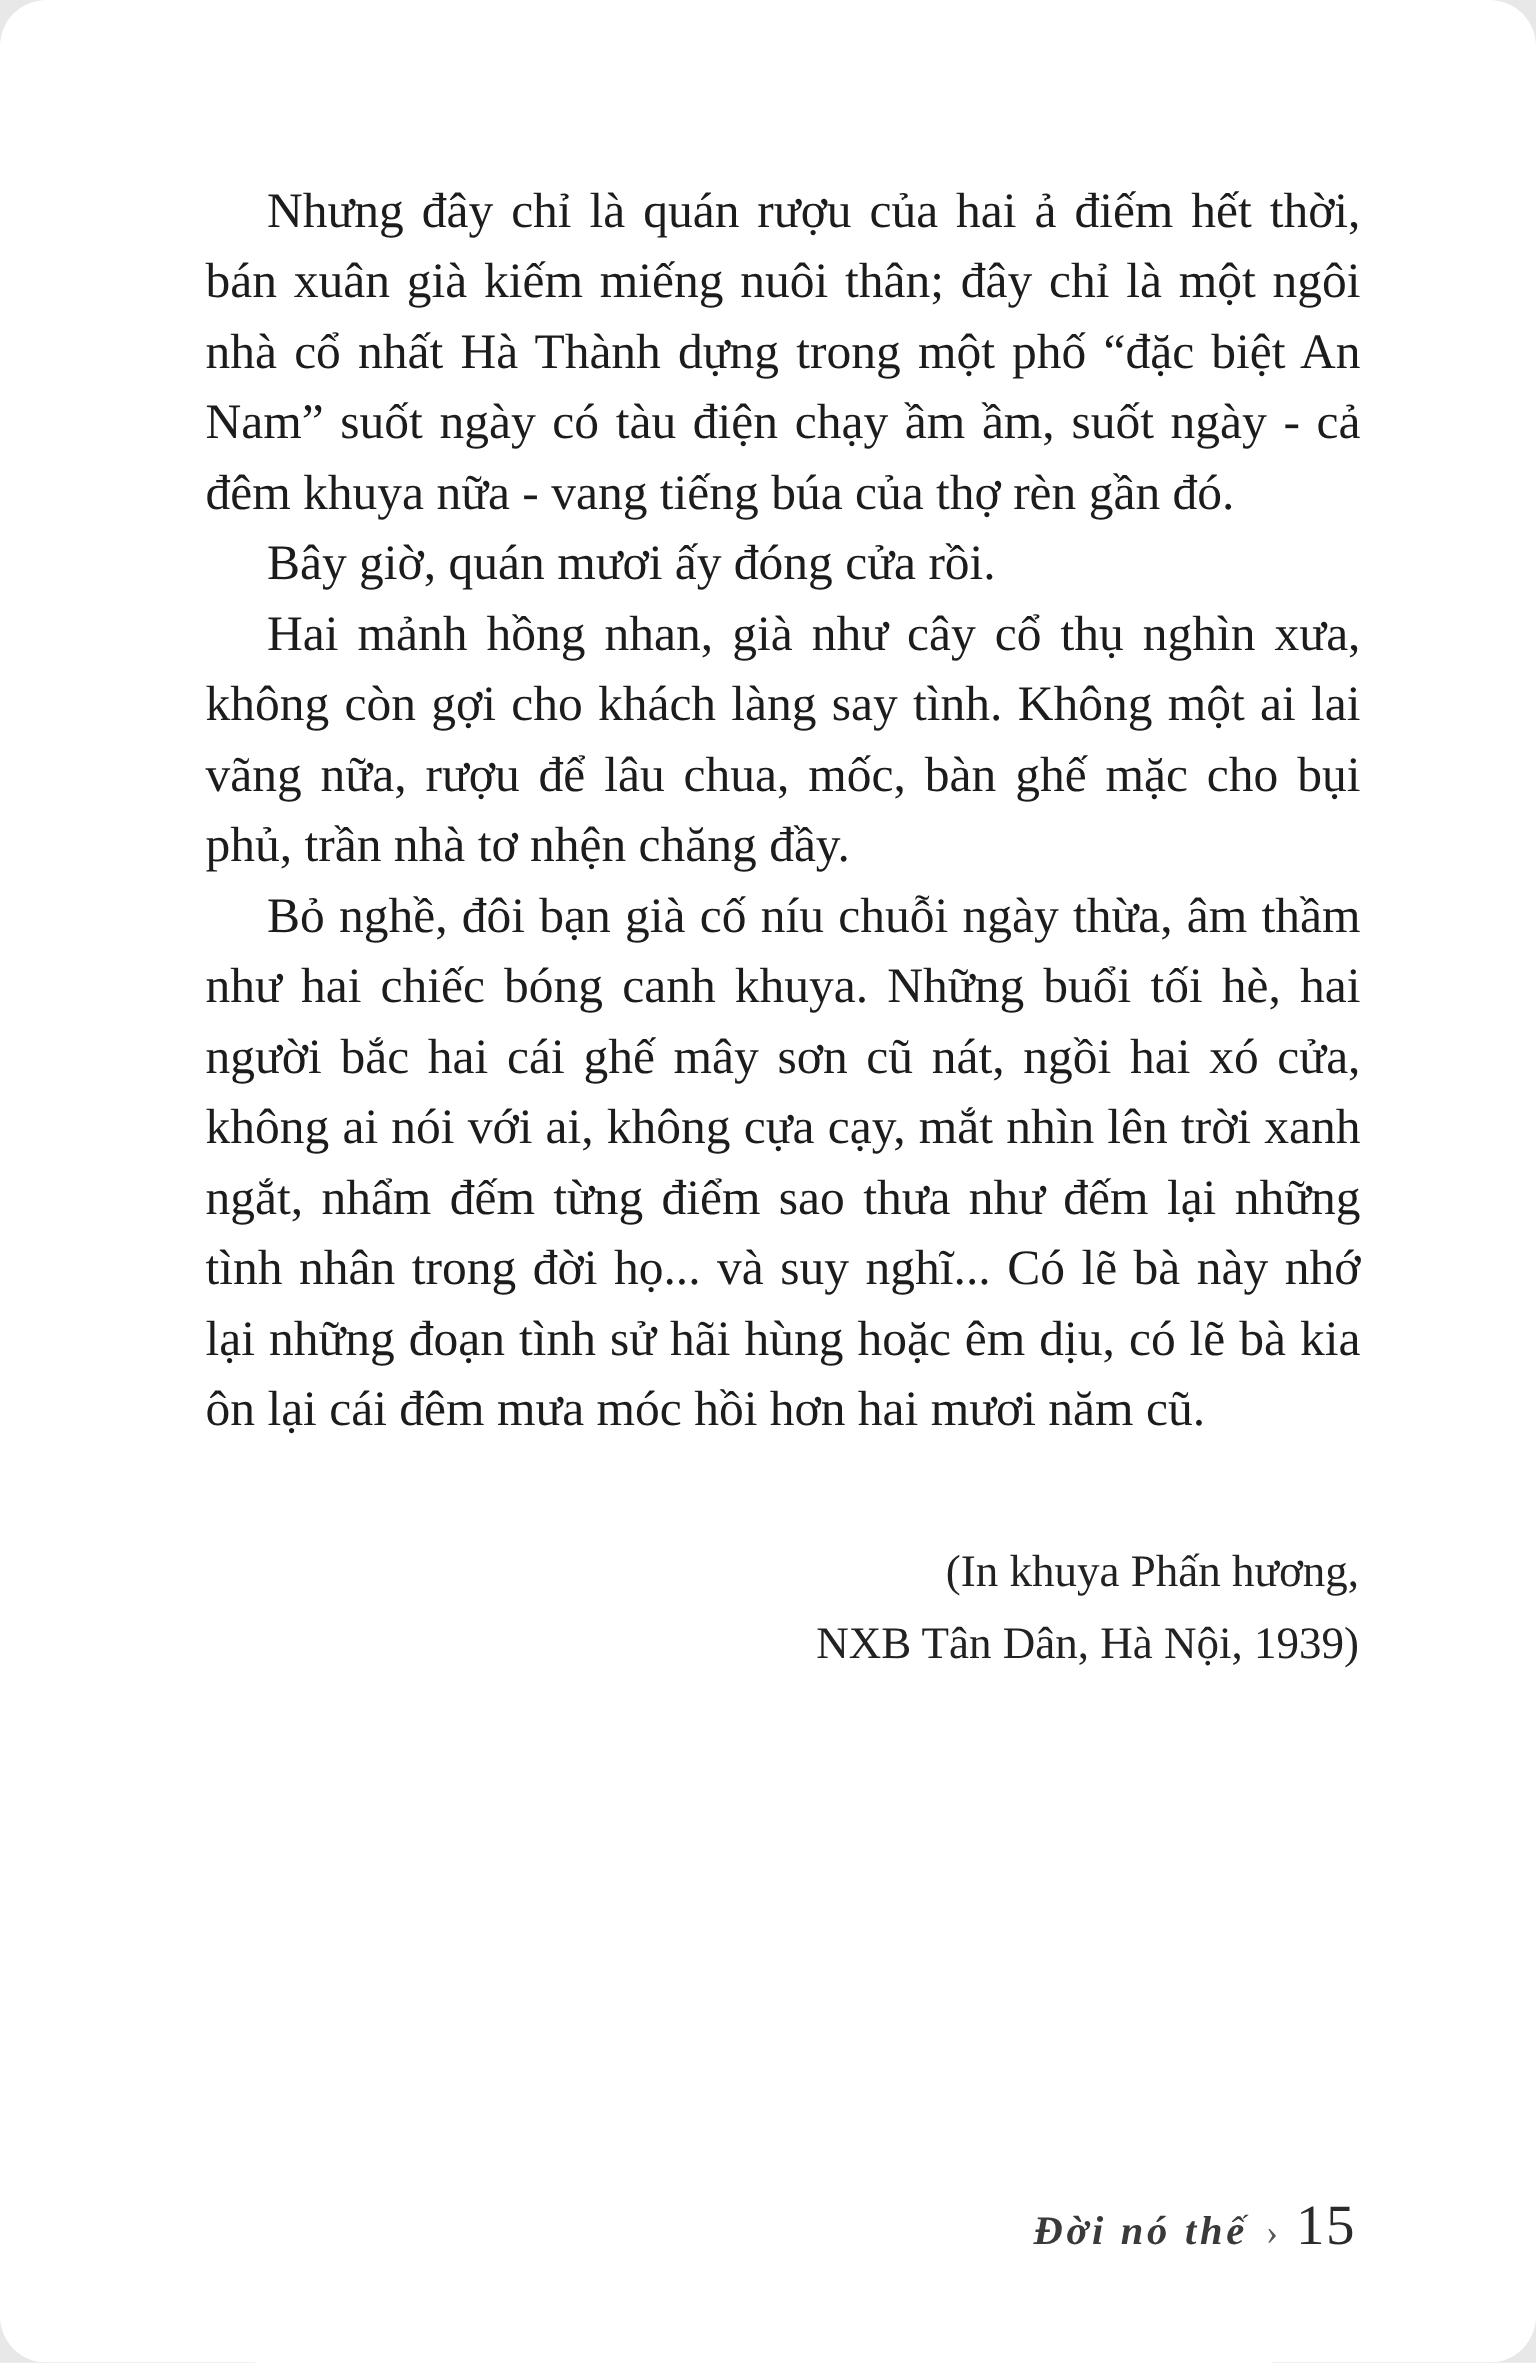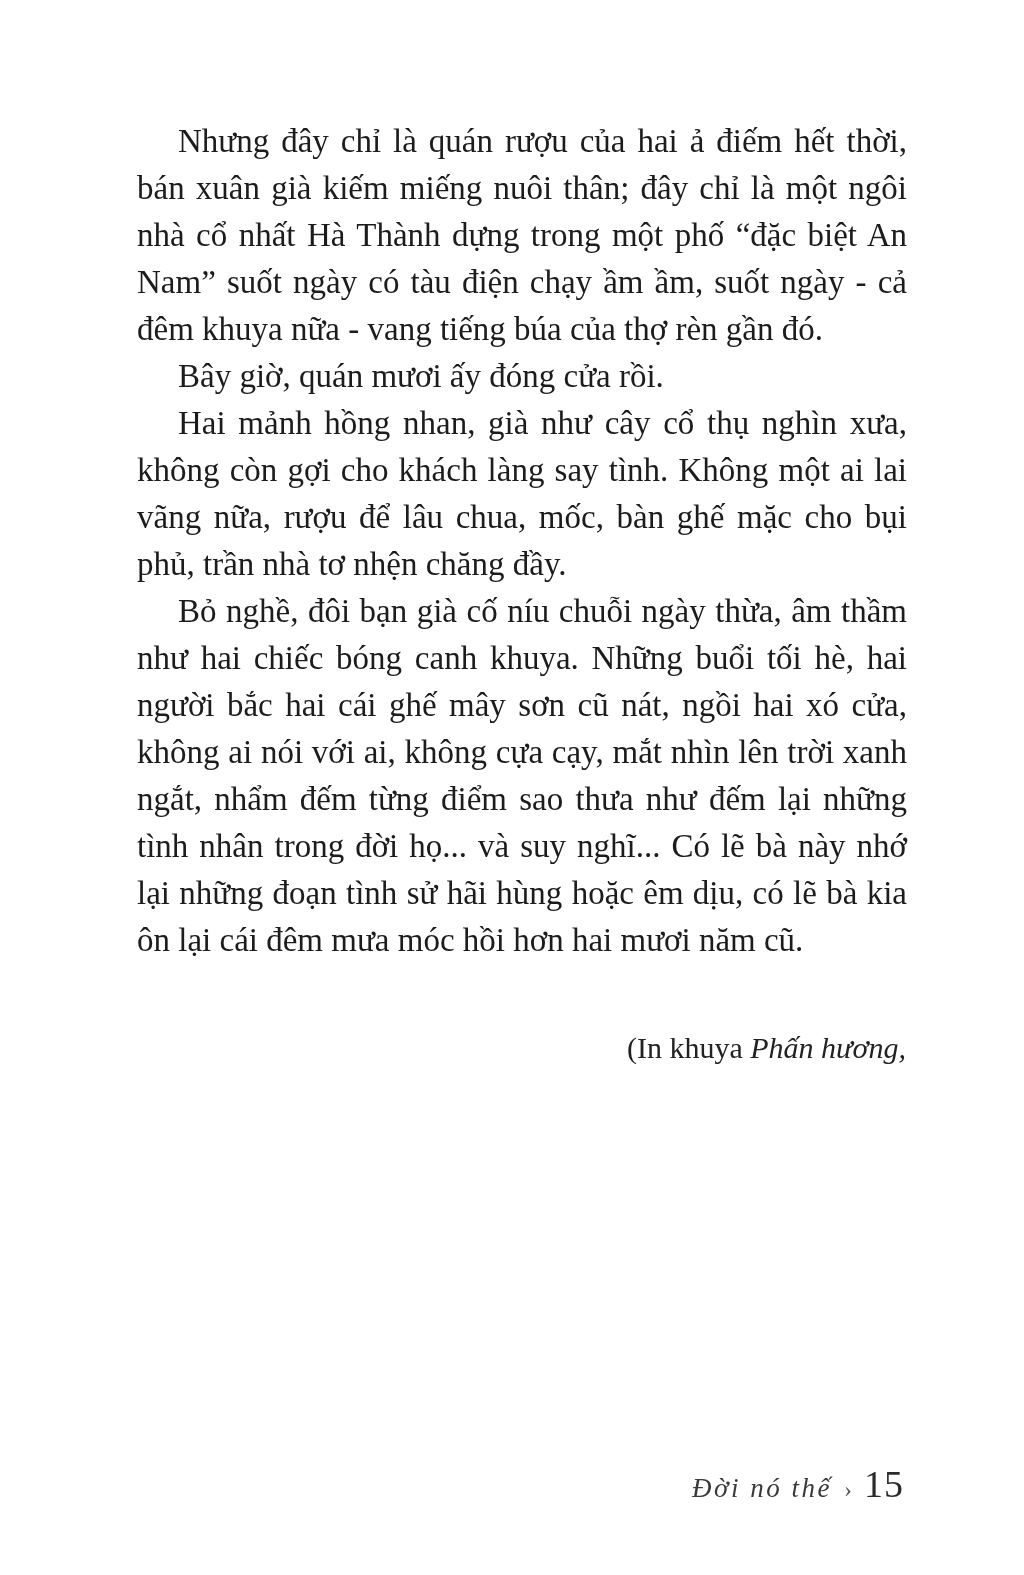--- a/index.html
+++ b/index.html
@@ -9,20 +9,21 @@
   }
   .page {
     position: relative;
     width: 1024px;
     height: 1575px;
     margin: 0 auto;
     background: #ffffff;
     font-family: "Liberation Serif", "DejaVu Serif", serif;
     color: #1c1c1c;
     overflow: hidden;
+    border-radius: 31px;
   }
   .body-text {
     position: absolute;
     left: 137px;
     top: 118px;
     width: 770px;
     font-size: 33px;
     line-height: 47px;
     text-align: justify;
     text-justify: inter-word;
@@ -38,36 +39,36 @@
     width: 770px;
     text-align: right;
     font-size: 30px;
     line-height: 48px;
     color: #222222;
   }
   .attribution p {
     margin: 0;
   }
   .attribution .work-title {
-    font-style: italic;
   }
   .page-footer {
     position: absolute;
     right: 120px;
     top: 1462px;
     font-size: 27px;
     color: #3a3a3a;
     white-space: nowrap;
     display: flex;
     align-items: baseline;
     gap: 12px;
   }
   .running-title {
     font-style: italic;
     letter-spacing: 2.5px;
+    font-weight: bold;
   }
   .footer-separator {
     font-size: 24px;
     color: #555555;
   }
   .page-number {
     font-size: 38px;
     letter-spacing: 1px;
     color: #2b2b2b;
   }
@@ -79,20 +80,21 @@
 
   <div class="body-text">
     <p>Nhưng đây chỉ là quán rượu của hai ả điếm hết thời, bán xuân già kiếm miếng nuôi thân; đây chỉ là một ngôi nhà cổ nhất Hà Thành dựng trong một phố “đặc biệt An Nam” suốt ngày có tàu điện chạy ầm ầm, suốt ngày - cả đêm khuya nữa - vang tiếng búa của thợ rèn gần đó.</p>
     <p>Bây giờ, quán mươi ấy đóng cửa rồi.</p>
     <p>Hai mảnh hồng nhan, già như cây cổ thụ nghìn xưa, không còn gợi cho khách làng say tình. Không một ai lai vãng nữa, rượu để lâu chua, mốc, bàn ghế mặc cho bụi phủ, trần nhà tơ nhện chăng đầy.</p>
     <p>Bỏ nghề, đôi bạn già cố níu chuỗi ngày thừa, âm thầm như hai chiếc bóng canh khuya. Những buổi tối hè, hai người bắc hai cái ghế mây sơn cũ nát, ngồi hai xó cửa, không ai nói với ai, không cựa cạy, mắt nhìn lên trời xanh ngắt, nhẩm đếm từng điểm sao thưa như đếm lại những tình nhân trong đời họ... và suy nghĩ... Có lẽ bà này nhớ lại những đoạn tình sử hãi hùng hoặc êm dịu, có lẽ bà kia ôn lại cái đêm mưa móc hồi hơn hai mươi năm cũ.</p>
   </div>
 
   <div class="attribution">
     <p><span>(In khuya </span><span class="work-title">Phấn hương,</span></p>
+    <p>NXB Tân Dân, Hà Nội, 1939)</p>
   </div>
 
   <div class="page-footer">
     <span class="running-title">Đời nó thế</span>
     <span class="footer-separator">›</span>
     <span class="page-number">15</span>
   </div>
 
 </div>
 

